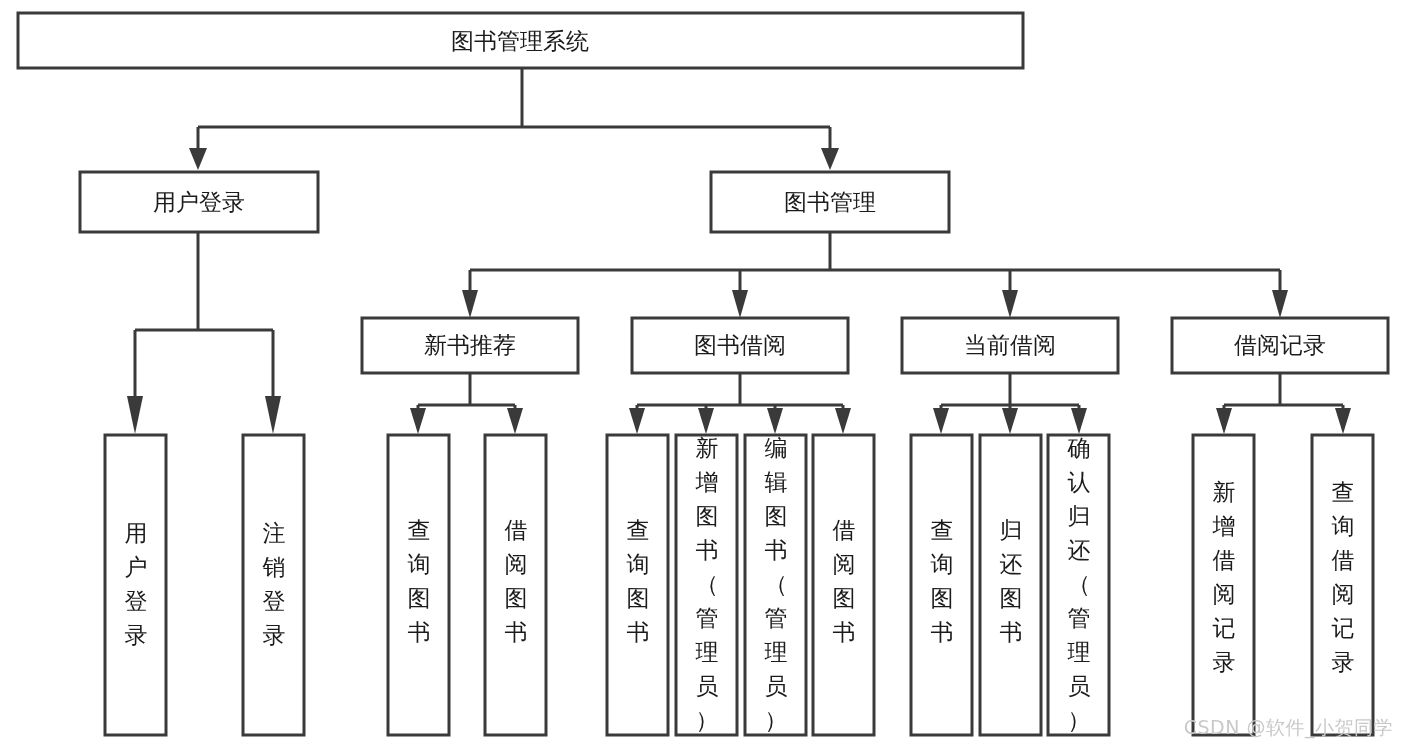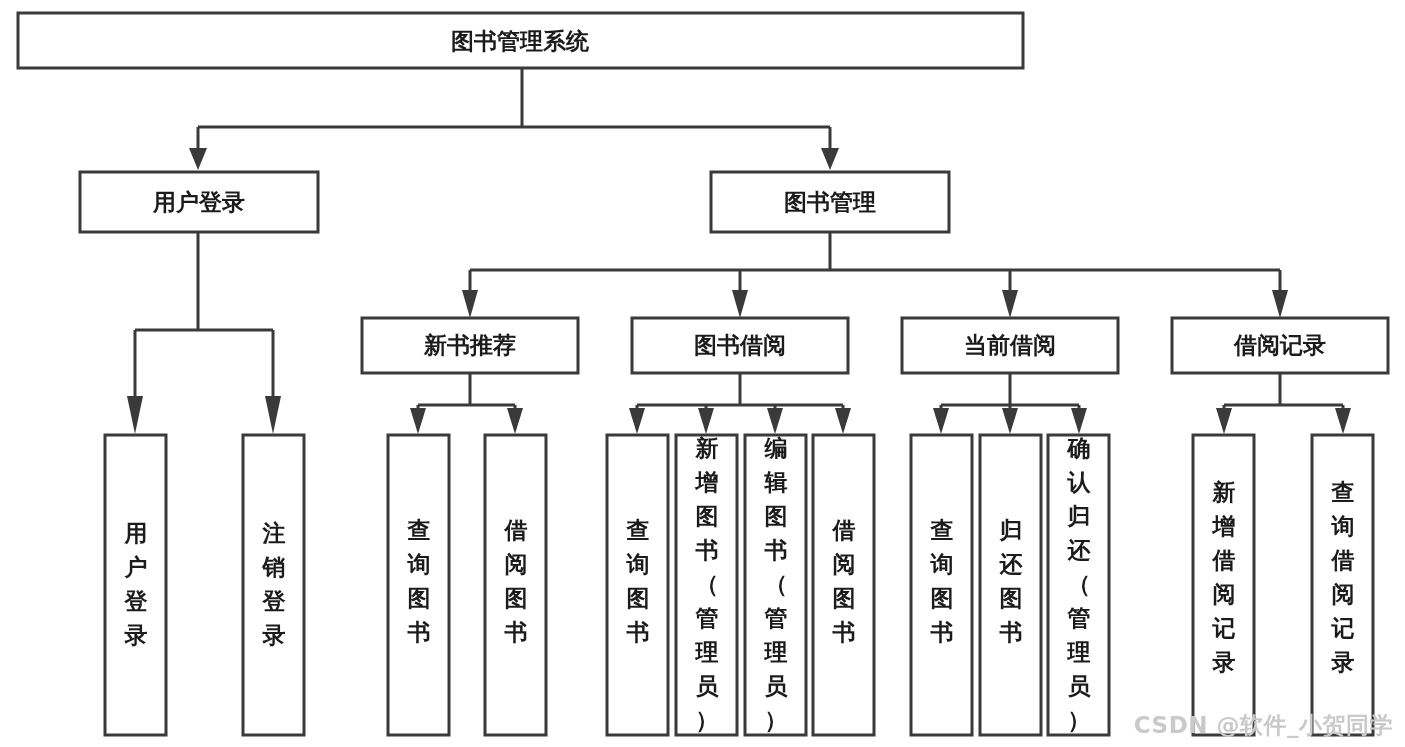--- a/index.html
+++ b/index.html
@@ -14,21 +14,20 @@
     position: relative;
     overflow: hidden;
     font-family: "DejaVu Sans", "Liberation Sans", sans-serif;
   }
   #diagram-root {
     position: absolute;
     left: 0;
     top: 0;
     width: 1405px;
     height: 747px;
-    font-weight: bold;
   }
   svg.flow {
     display: block;
     width: 1405px;
     height: 747px;
   }
   .node-box {
     fill: #ffffff;
     stroke: #3a3a3a;
     stroke-width: 3;
@@ -59,21 +58,21 @@
     fill: #1b1b1b;
     font-family: "DejaVu Sans", "Liberation Sans", sans-serif;
     font-size: 23px;
     text-anchor: middle;
   }
   .watermark {
     position: absolute;
     right: 12px;
     bottom: 6px;
     color: #c9c9c9;
-    font-size: 23px;
+    font-size: 19px;
     font-family: "DejaVu Sans", "Liberation Sans", sans-serif;
     letter-spacing: 0.5px;
     white-space: nowrap;
     pointer-events: none;
   }
 </style>
 </head>
 <body>
 
 <div id="diagram-root">

